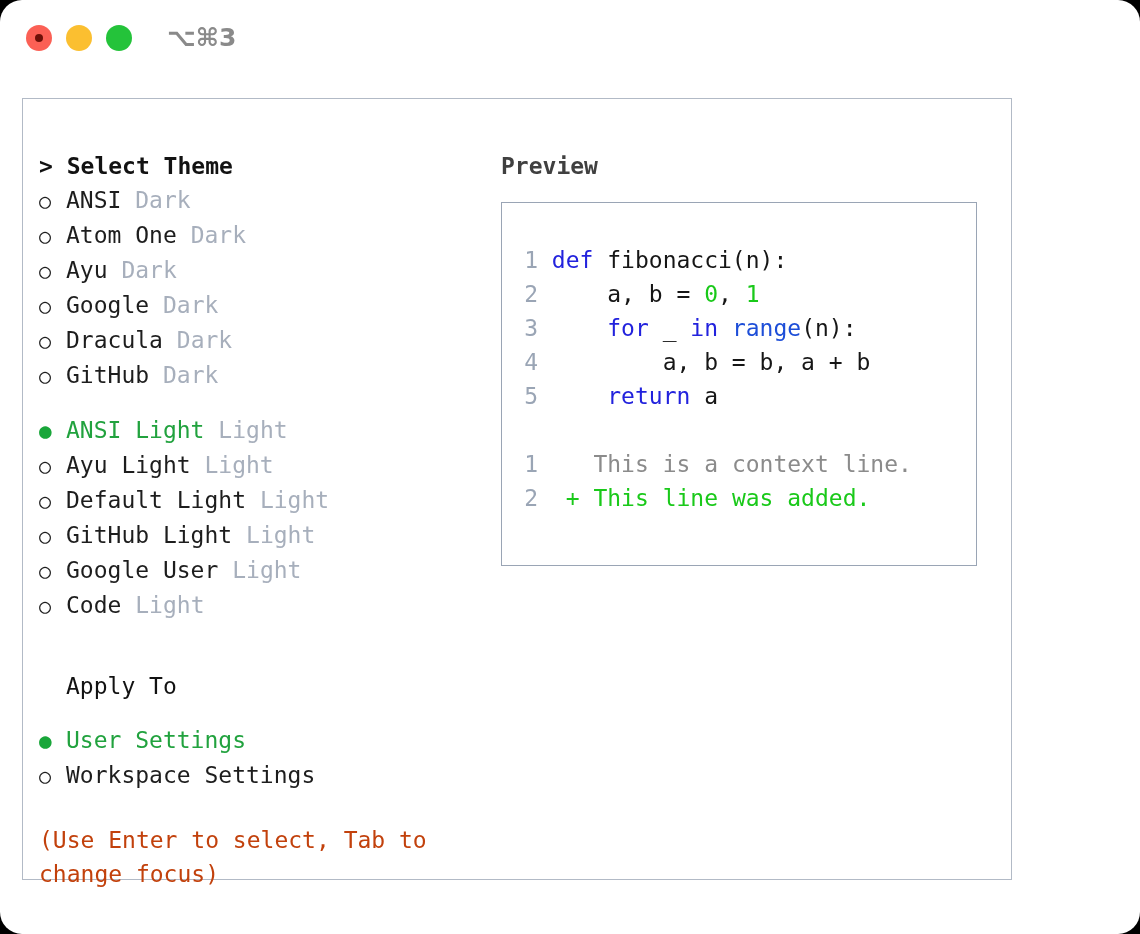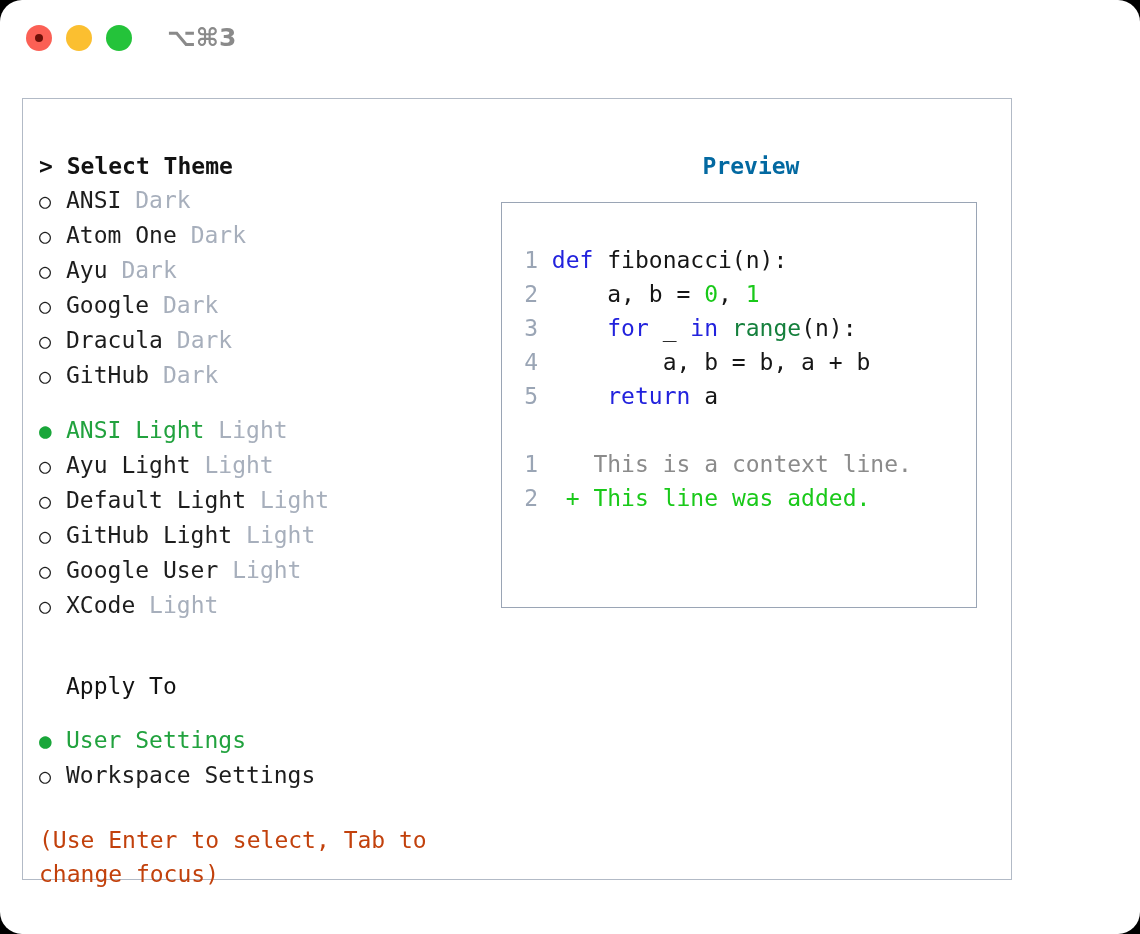--- a/index.html
+++ b/index.html
@@ -140,48 +140,47 @@
   
   .right-col {
     position: absolute;
     left: 478px;
     top: 50px;
     width: 500px;
   }
   .preview-head {
     font-size: 23px;
     font-weight: bold;
-    color: #0369a1;
-    line-height: 34px;
-    white-space: pre;
-    text-align: center;
+    color: #404040;
+    line-height: 34px;
+    white-space: pre;
   }
   .preview-box {
     margin-top: 19px;
     width: 476px;
-    height: 406px;
+    height: 364px;
     border: 1.5px solid #9aa5b5;
     box-sizing: border-box;
     background: #ffffff;
     padding: 40px 0 0 14px;
   }
   .code-line {
     font-size: 23px;
     line-height: 34px;
     white-space: pre;
   }
   .ln {
     color: #9aa5b5;
     display: inline-block;
     width: 22px;
     text-align: right;
   }
   .tok-kw   { color: #2222dd; }
   .tok-num  { color: #1ac91a; }
-  .tok-fn   { color: #15803d; }
+  .tok-fn   { color: #1d4ed8; }
   .tok-txt  { color: #161616; }
 
   .diff-gap { height: 34px; }
   .diff-ctx { color: #8b8b8b; }
   .diff-del { color: #cc1414; }
   .diff-add { color: #1ac91a; }
 </style>
 </head>
 <body>
 
@@ -205,21 +204,21 @@
           <div class="opt-row"><span class="radio">○</span><span class="opt-name">Atom One</span><span> </span><span class="opt-variant">Dark</span></div>
           <div class="opt-row"><span class="radio">○</span><span class="opt-name">Ayu</span><span> </span><span class="opt-variant">Dark</span></div>
           <div class="opt-row"><span class="radio">○</span><span class="opt-name">Google</span><span> </span><span class="opt-variant">Dark</span></div>
           <div class="opt-row"><span class="radio">○</span><span class="opt-name">Dracula</span><span> </span><span class="opt-variant">Dark</span></div>
           <div class="opt-row"><span class="radio">○</span><span class="opt-name">GitHub</span><span> </span><span class="opt-variant">Dark</span></div>
           <div class="opt-row selected"><span class="radio sel">●</span><span class="opt-name">ANSI Light</span><span> </span><span class="opt-variant">Light</span></div>
           <div class="opt-row"><span class="radio">○</span><span class="opt-name">Ayu Light</span><span> </span><span class="opt-variant">Light</span></div>
           <div class="opt-row"><span class="radio">○</span><span class="opt-name">Default Light</span><span> </span><span class="opt-variant">Light</span></div>
           <div class="opt-row"><span class="radio">○</span><span class="opt-name">GitHub Light</span><span> </span><span class="opt-variant">Light</span></div>
           <div class="opt-row"><span class="radio">○</span><span class="opt-name">Google User</span><span> </span><span class="opt-variant">Light</span></div>
-          <div class="opt-row"><span class="radio">○</span><span class="opt-name">XCode</span><span> </span><span class="opt-variant">Light</span></div>
+          <div class="opt-row"><span class="radio">○</span><span class="opt-name">Code</span><span> </span><span class="opt-variant">Light</span></div>
         </div>
 
       <div class="spacer-sm"></div>
 
       <div class="apply-head">Apply To</div>
       <div id="apply-list">
           <div class="opt-row selected"><span class="radio sel">●</span><span class="opt-name">User Settings</span></div>
           <div class="opt-row"><span class="radio">○</span><span class="opt-name">Workspace Settings</span></div>
         </div>
 

